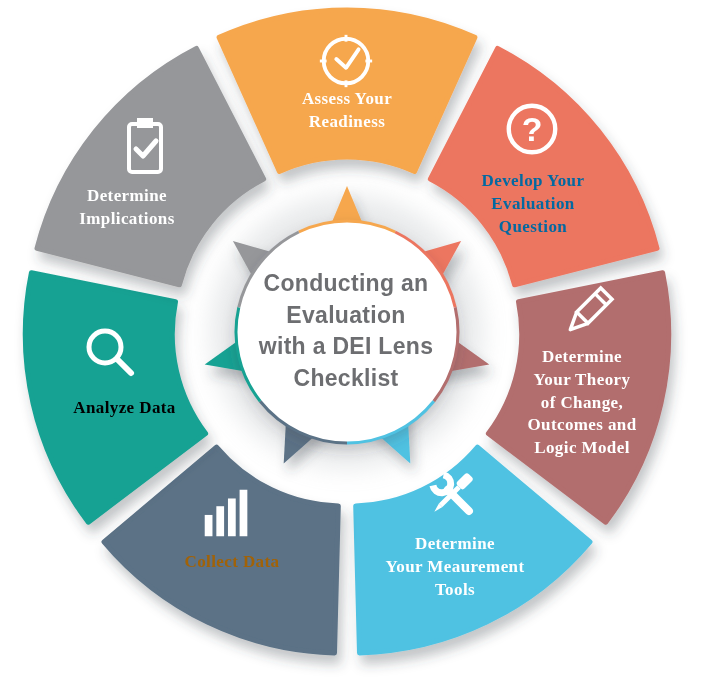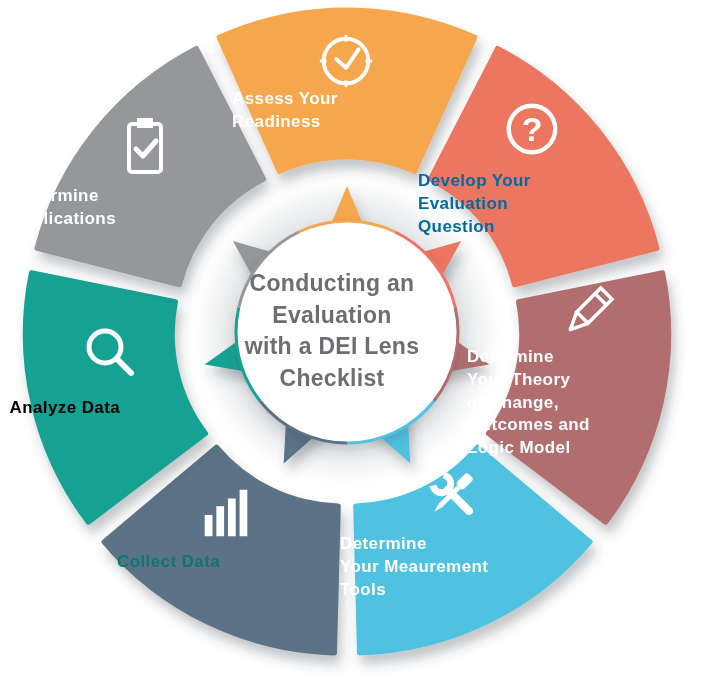--- a/index.html
+++ b/index.html
@@ -3,27 +3,27 @@
 <meta charset="utf-8">
 <style>
   html,body{margin:0;padding:0;background:#ffffff;}
   .stage{
     position:relative;width:720px;height:700px;overflow:hidden;
     background:#ffffff;font-family:"Liberation Sans",sans-serif;
   }
   .stage svg.wheel{position:absolute;left:0;top:0;}
   .seg-label{
     position:absolute;transform:translate(-50%,-50%);
-    width:230px;text-align:left;font-weight:bold;font-size:17px;
-    line-height:1.34;letter-spacing:.4px;white-space:pre-line;
+    width:230px;text-align:center;font-weight:bold;font-size:17px;
+    line-height:1.34;letter-spacing:.4px;white-space:pre-line;font-family:Liberation Serif, serif;
   }
   .icon{position:absolute;transform:translate(-50%,-50%);width:64px;height:64px;}
   .icon svg{display:block;}
   .center-title{
-    position:absolute;left:332px;top:331px;transform:translate(-50%,-50%);
+    position:absolute;left:346px;top:331px;transform:translate(-50%,-50%);
     width:230px;text-align:center;font-weight:bold;font-size:23px;
     line-height:1.38;letter-spacing:.3px;white-space:pre-line;
   }
   
   .pos-label-0{left:347px;top:111px;}
   .pos-label-1{left:533px;top:204px;}
   .pos-label-2{left:582px;top:403px;}
   .pos-label-3{left:455px;top:567px;}
   .pos-label-4{left:232px;top:562px;}
   .pos-label-5{left:114px;top:408px;}
@@ -150,21 +150,21 @@
 Evaluation
 Question</div>
   <div class="seg-label pos-label-2" style="color: rgb(255, 255, 255);">Determine
 Your Theory
 of Change,
 Outcomes and
 Logic Model</div>
   <div class="seg-label pos-label-3" style="color: rgb(255, 255, 255);">Determine
 Your Meaurement
 Tools</div>
-  <div class="seg-label pos-label-4" style="color: #0f766e;">Collect Data</div>
+  <div class="seg-label pos-label-4" style="color: #a16207;">Collect Data</div>
   <div class="seg-label pos-label-5" style="color: #000000; padding-left: 21px;">Analyze Data</div>
   <div class="seg-label pos-label-6" style="color: rgb(255, 255, 255);">Determine
 Implications</div>
 
   <div class="center-title" style="color: rgb(109, 110, 113);">Conducting an
 Evaluation
 with a DEI Lens
 Checklist</div>
 </div>
 

